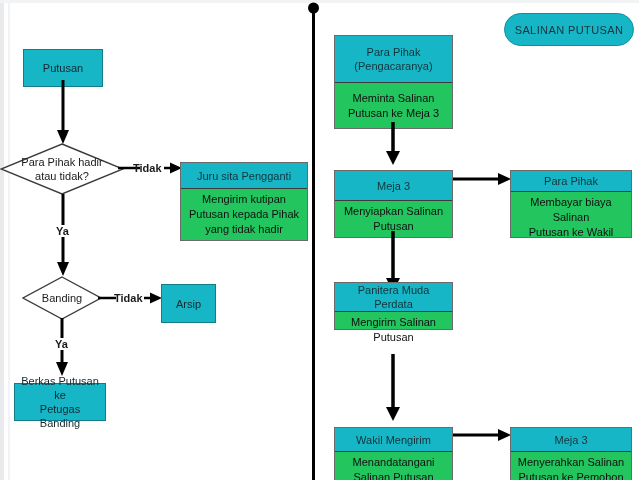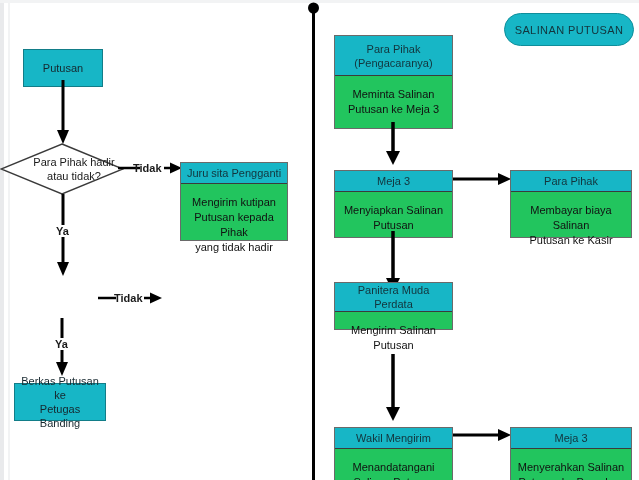--- a/index.html
+++ b/index.html
@@ -67,21 +67,21 @@
   }
   .box-split .bdy {
     flex: 1;
     color: #111111;
     font-size: 11px;
     line-height: 15px;
     display: flex;
     align-items: center;
     justify-content: center;
     text-align: center;
-    padding: 11px 4px;
+    padding: 3px 4px;
     white-space: pre-line;
   }
   
   .pill {
     background: #17b6c6;
     border: 1px solid #0f8e9b;
     border-radius: 999px;
     display: flex;
     align-items: center;
     justify-content: center;
@@ -89,21 +89,21 @@
     letter-spacing: 0.4px;
     color: #13343c;
   }
   
   .diamond {
     position: absolute;
   }
   .diamond svg { display: block; }
   .diamond .dtext {
     position: absolute;
-    left: 12px; top: 0;
+    left: 0; top: 0;
     width: 100%; height: 100%;
     display: flex;
     align-items: center;
     justify-content: center;
     text-align: center;
     font-size: 11px;
     line-height: 14px;
     color: #1a1a1a;
     white-space: pre-line;
     pointer-events: none;
@@ -160,45 +160,54 @@
 
   <div class="conn" style="left:118px; top:158px; width:66px; height:20px;">
     <svg width="66" height="20" viewBox="0 0 66 20">
       <line x1="0" y1="10" x2="22" y2="10" stroke="#000" stroke-width="2.5"></line>
       <line x1="46" y1="10" x2="56" y2="10" stroke="#000" stroke-width="2.5"></line>
       <polygon points="64,10 52,4.5 52,15.5" fill="#000"></polygon>
     </svg>
   </div>
   <div class="edge-label" style="left:133px; top:162px;">Tidak</div>
 
-  <div class="node box-split" style="left:180px; top:156px; width:108px; height:79px;">
+  <div class="node box-split" style="left:180px; top:156px; width:128px; height:79px;">
     <div class="hdr" style="height:25px;">Juru sita Pengganti</div>
     <div class="bdy">Mengirim kutipan
 Putusan kepada Pihak
 yang tidak hadir</div>
   </div>
 
   <div class="conn" style="left:53px; top:194px; width:20px; height:84px;">
     <svg width="20" height="84" viewBox="0 0 20 84">
       <line x1="10" y1="0" x2="10" y2="70" stroke="#000" stroke-width="3"></line>
       <polygon points="10,82 4,68 16,68" fill="#000"></polygon>
     </svg>
   </div>
   <div class="edge-label" style="left:54px; top:225px; background:#ffffff; padding:0 2px;">Ya</div>
 
+  <div class="diamond" style="left:22px; top:276px; width:80px; height:44px;">
+    <svg width="80" height="44" viewBox="0 0 80 44">
+      <polygon points="40,1 79,22 40,43 1,22" fill="#ffffff" stroke="#3a3a3a" stroke-width="1.4"></polygon>
+    </svg>
+    <div class="dtext">Banding</div>
+  </div>
 
   <div class="conn" style="left:98px; top:288px; width:66px; height:20px;">
     <svg width="66" height="20" viewBox="0 0 66 20">
       <line x1="0" y1="10" x2="18" y2="10" stroke="#000" stroke-width="2.5"></line>
       <line x1="46" y1="10" x2="56" y2="10" stroke="#000" stroke-width="2.5"></line>
       <polygon points="64,10 52,4.5 52,15.5" fill="#000"></polygon>
     </svg>
   </div>
   <div class="edge-label" style="left:114px; top:292px;">Tidak</div>
 
+  <div class="node box-solid" style="left:161px; top:278px; width:55px; height:39px;">
+    <span>Arsip</span>
+  </div>
 
   <div class="conn" style="left:52px; top:318px; width:20px; height:60px;">
     <svg width="20" height="60" viewBox="0 0 20 60">
       <line x1="10" y1="0" x2="10" y2="46" stroke="#000" stroke-width="3"></line>
       <polygon points="10,58 4,44 16,44" fill="#000"></polygon>
     </svg>
   </div>
   <div class="edge-label" style="left:53px; top:338px; background:#ffffff; padding:0 2px;">Ya</div>
 
   <div class="node box-solid" style="left:14px; top:377px; width:92px; height:38px; white-space:pre-line;">
@@ -233,21 +242,21 @@
   <div class="conn" style="left:453px; top:169px; width:60px; height:20px;">
     <svg width="60" height="20" viewBox="0 0 60 20">
       <line x1="0" y1="10" x2="46" y2="10" stroke="#000" stroke-width="3"></line>
       <polygon points="58,10 45,4 45,16" fill="#000"></polygon>
     </svg>
   </div>
 
   <div class="node box-split" style="left:510px; top:164px; width:122px; height:68px;">
     <div class="hdr" style="height:28px;">Para Pihak</div>
     <div class="bdy">Membayar biaya Salinan
-Putusan ke Kasir</div>
+Putusan ke Wakil</div>
   </div>
 
   <div class="conn" style="left:383px; top:231px; width:20px; height:62px;">
     <svg width="20" height="62" viewBox="0 0 20 62">
       <line x1="10" y1="0" x2="10" y2="49" stroke="#000" stroke-width="3.5"></line>
       <polygon points="10,61 3,47 17,47" fill="#000"></polygon>
     </svg>
   </div>
 
   <div class="node box-split" style="left:334px; top:276px; width:119px; height:48px;">

